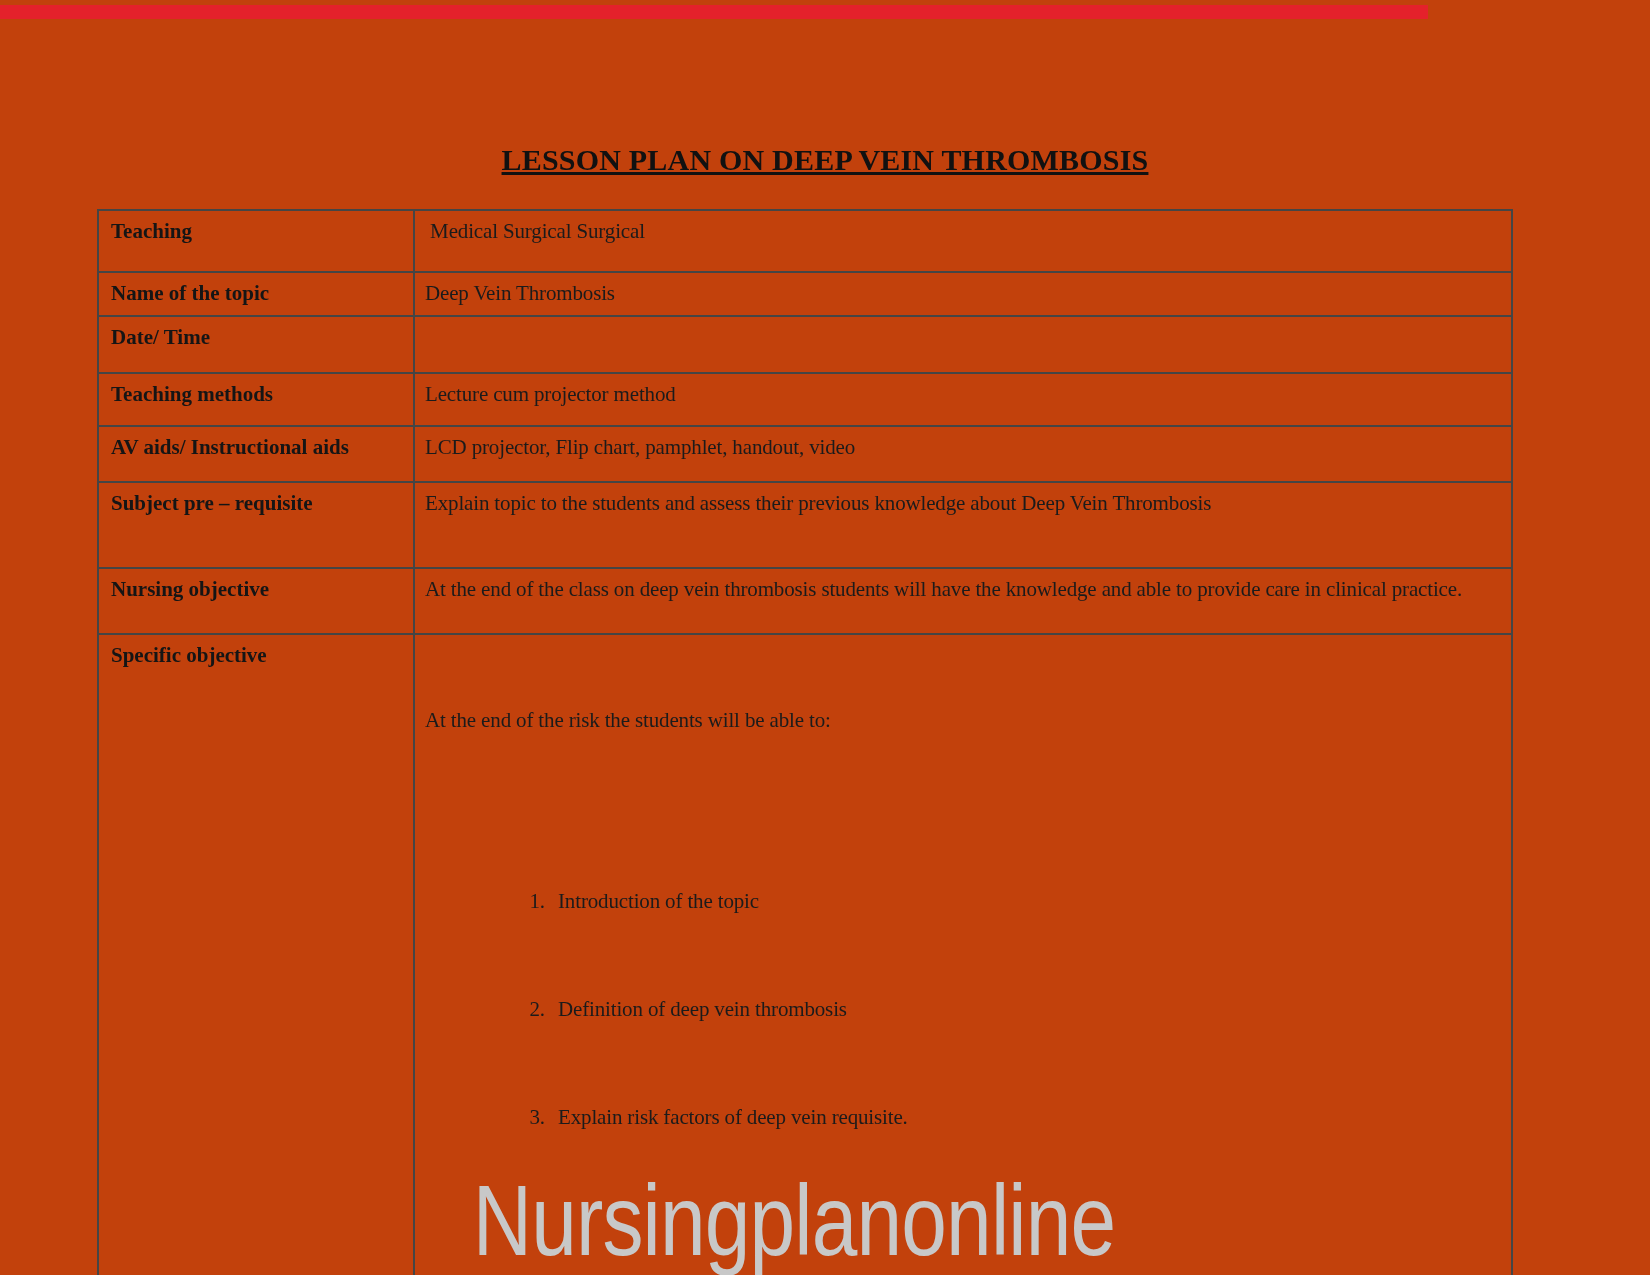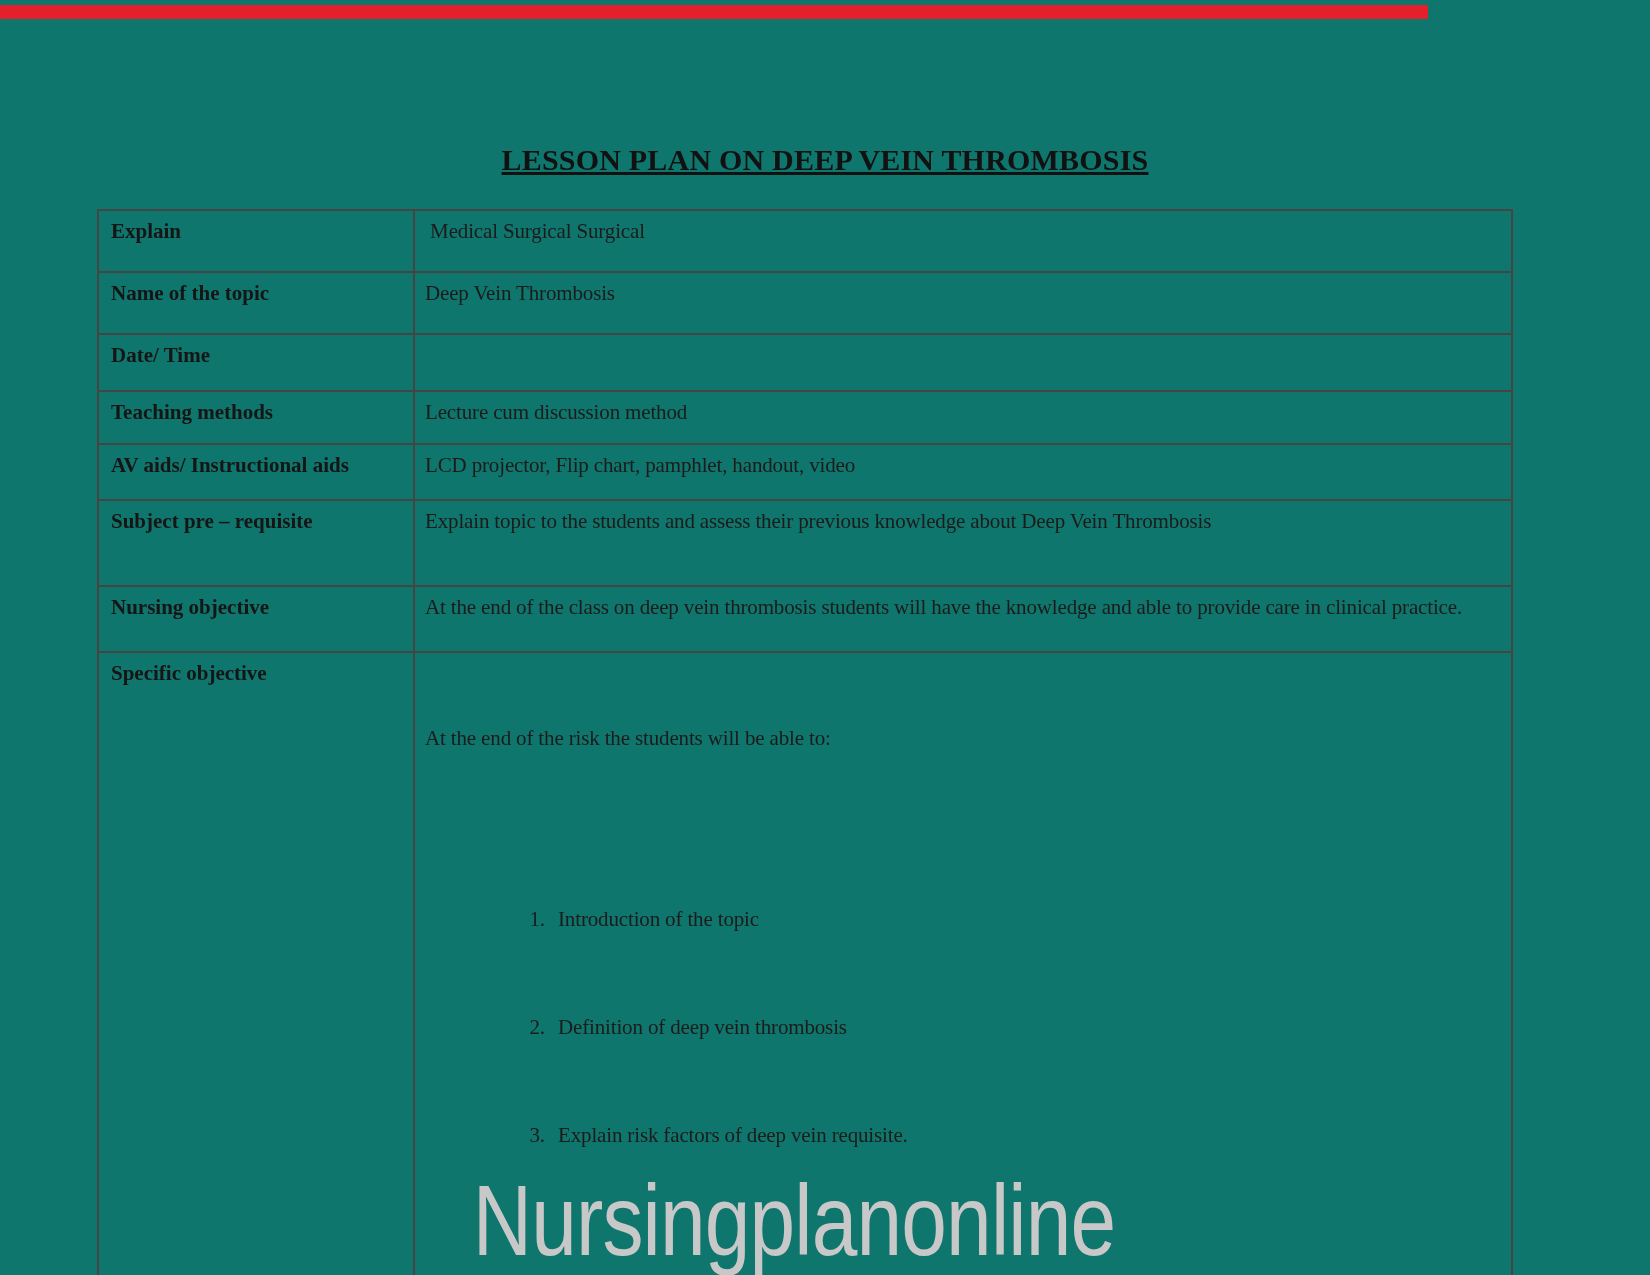--- a/index.html
+++ b/index.html
@@ -4,21 +4,21 @@
 <style>
   html, body {
     margin: 0;
     padding: 0;
     background: #ffffff;
   }
   .page {
     position: relative;
     width: 1650px;
     height: 1275px;
-    background: #0f766e;
+    background: #c2410c;
     overflow: hidden;
     font-family: "Liberation Serif", "DejaVu Serif", serif;
     color: #1b1b1b;
   }
   .progress-bar {
     position: absolute;
     top: 5px;
     left: 0;
     width: 1428px;
     height: 14px;
@@ -58,21 +58,21 @@
     color: #151515;
   }
   .value-cell {
     white-space: pre-wrap;
     letter-spacing: -0.15px;
     padding-left: 10px !important;
     padding-right: 10px !important;
   }
   
   .lesson-table tr:nth-child(1) { height: 62px; }
-  .lesson-table tr:nth-child(2) { height: 62px; }
+  .lesson-table tr:nth-child(2) { height: 44px; }
   .lesson-table tr:nth-child(3) { height: 57px; }
   .lesson-table tr:nth-child(4) { height: 53px; }
   .lesson-table tr:nth-child(5) { height: 56px; }
   .lesson-table tr:nth-child(6) { height: 86px; }
   .lesson-table tr:nth-child(7) { height: 66px; }
   .lesson-table tr:nth-child(8) { height: 86px; }
   .lesson-table tr:nth-child(9) { height: 399px; }
   
   .lesson-table tr:nth-child(6) .label-cell { text-align: justify; }
   .objective-intro {
@@ -106,34 +106,34 @@
 
 <div class="page">
 
   <div class="progress-bar"></div>
 
   <h1 class="page-title">LESSON PLAN ON DEEP VEIN THROMBOSIS</h1>
 
   <table class="lesson-table">
     <tbody>
       <tr>
-        <td class="label-cell">Explain</td>
+        <td class="label-cell">Teaching</td>
         <td class="value-cell"> Medical Surgical Surgical</td>
       </tr>
       <tr>
         <td class="label-cell">Name of the topic</td>
         <td class="value-cell">Deep Vein Thrombosis</td>
       </tr>
       <tr>
         <td class="label-cell">Date/ Time</td>
         <td class="value-cell"></td>
       </tr>
       <tr>
         <td class="label-cell">Teaching methods</td>
-        <td class="value-cell">Lecture cum discussion method</td>
+        <td class="value-cell">Lecture cum projector method</td>
       </tr>
       <tr>
         <td class="label-cell">AV aids/ Instructional aids</td>
         <td class="value-cell">LCD projector, Flip chart, pamphlet, handout, video</td>
       </tr>
       <tr>
         <td class="label-cell">Subject pre – requisite</td>
         <td class="value-cell">Explain topic to the students and assess their previous knowledge about Deep Vein Thrombosis</td>
       </tr>
       <tr>

